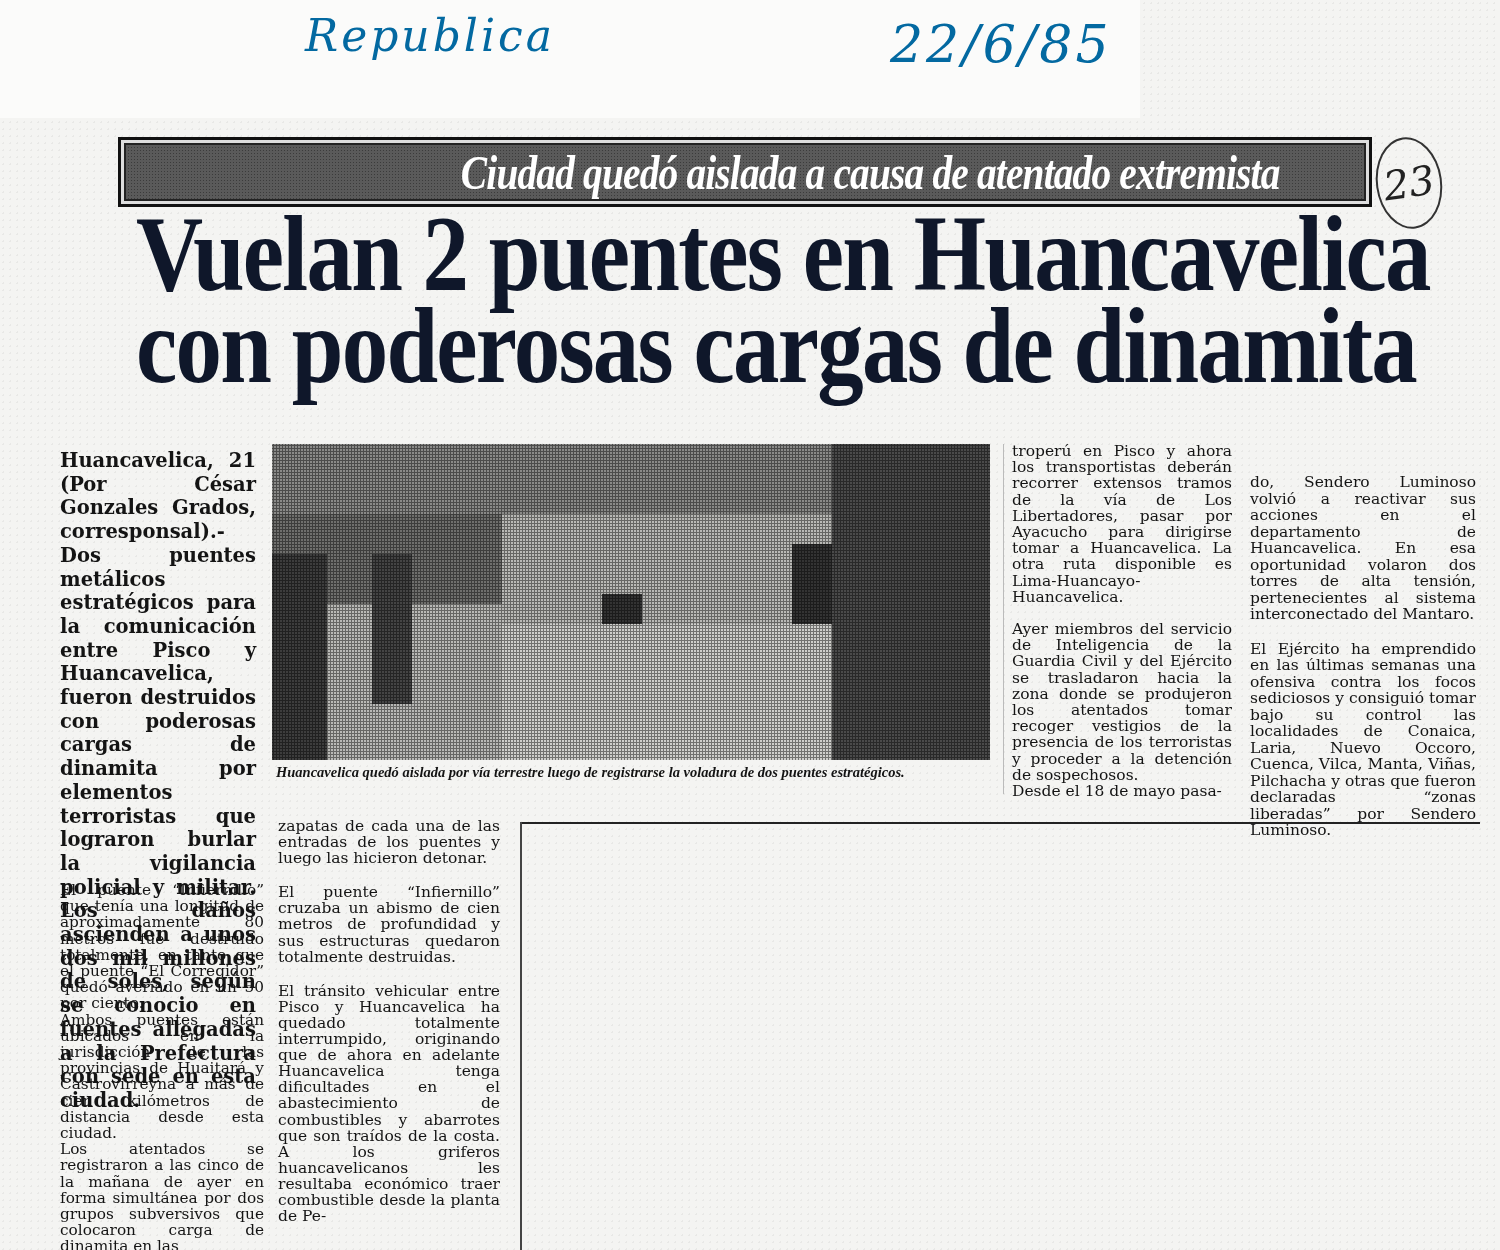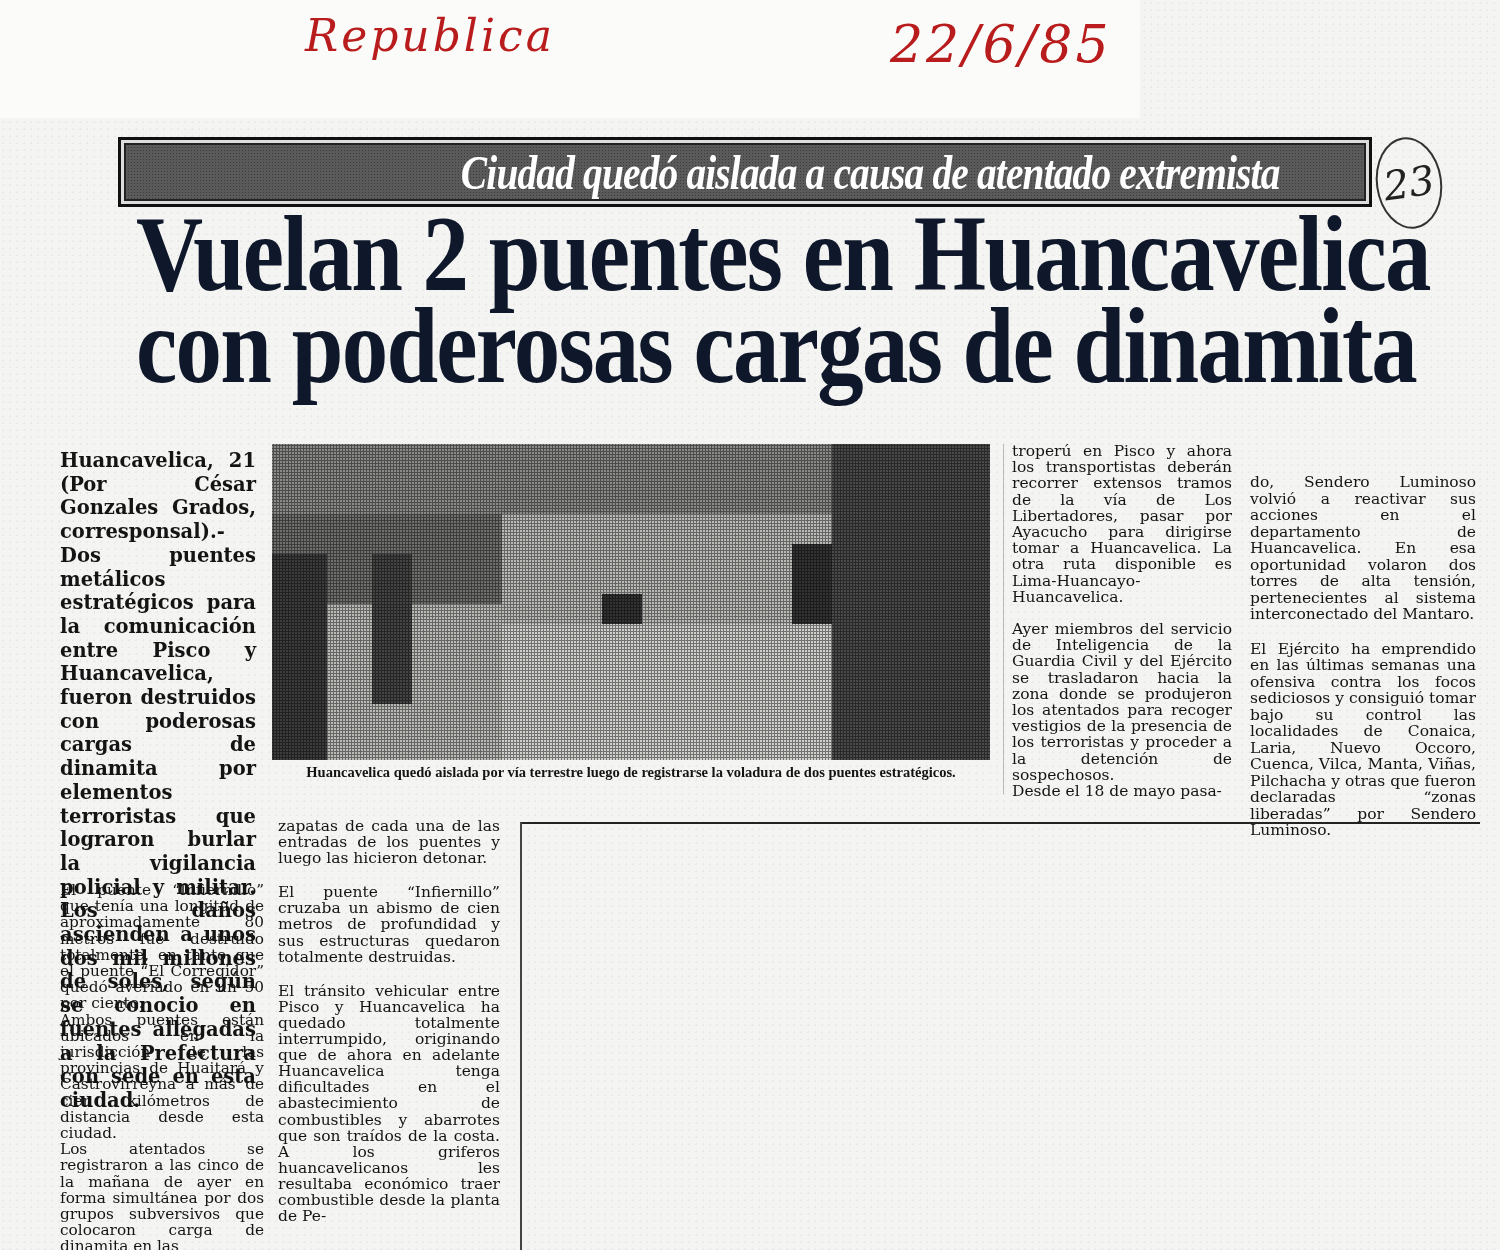--- a/index.html
+++ b/index.html
@@ -13,21 +13,21 @@
     position: absolute; left: 0; top: 0; width: 1140px; height: 118px;
     background: #fbfbfa;
   }
   .speckle {
     position: absolute; inset: 0;
     background-image: radial-gradient(rgba(0,0,0,0.05) 1px, transparent 1px);
     background-size: 7px 7px; pointer-events: none;
   }
   .hand {
     position: absolute; font-family: "DejaVu Serif", serif; font-style: italic;
-    font-weight: 300; color: #b91c1c; letter-spacing: 3px;
+    font-weight: 300; color: #0369a1; letter-spacing: 3px;
   }
   .hand-pub { left: 305px; top: 10px; font-size: 44px; }
   .hand-date { left: 890px; top: 14px; font-size: 52px; }
   .hand-page {
     position: absolute; left: 1376px; top: 137px; width: 62px; height: 88px;
     border: 2px solid #333; border-radius: 50%;
     font-family: "DejaVu Serif", serif; font-style: italic; font-size: 40px;
     display: flex; align-items: center; justify-content: center; color: #222;
     transform: rotate(-8deg);
   }
@@ -76,22 +76,22 @@
     background: #b9b9b6; overflow: hidden;
   }
   .photo .grain {
     position: absolute; inset: 0;
     background-image: radial-gradient(rgba(0,0,0,0.45) 1px, transparent 1.2px);
     background-size: 3px 3px;
   }
   .photo .shape { position: absolute; background: #555; }
   .caption {
     position: absolute; left: 276px; top: 764px; width: 710px;
-    font-family: "Liberation Serif", serif; font-weight: bold;
-    font-size: 14.5px; line-height: 16px; text-align: center;
+    font-family: "Liberation Serif", serif; font-style: italic; font-weight: bold;
+    font-size: 14.5px; line-height: 16px; 
   }
   .rule-h { position: absolute; left: 520px; top: 822px; width: 960px; height: 2px; background: #222; }
   .rule-v { position: absolute; left: 520px; top: 822px; width: 2px; height: 428px; background: #444; }
   .rule-v2 { position: absolute; left: 1003px; top: 444px; width: 1px; height: 350px; background: #bbb; }
 </style>
 </head>
 <body>
 
 <div class="speckle"></div>
 <div class="paper-top"></div>
@@ -138,21 +138,21 @@
 <div class="rule-v2"></div>
 
 <div class="col col-2">
   <p>zapatas de cada una de las entradas de los puentes y luego las hicieron detonar.</p>
   <p>El puente “Infiernillo” cruzaba un abismo de cien metros de profundidad y sus estructuras quedaron totalmente destruidas.</p>
   <p>El tránsito vehicular entre Pisco y Huancavelica ha quedado totalmente interrumpido, originando que de ahora en adelante Huancavelica tenga dificultades en el abastecimiento de combustibles y abarrotes que son traídos de la costa. A los griferos huancavelicanos les resultaba económico traer combustible desde la planta de Pe-</p>
 </div>
 
 <div class="col col-3">
   <p>troperú en Pisco y ahora los transportistas deberán recorrer extensos tramos de la vía de Los Libertadores, pasar por Ayacucho para dirigirse tomar a Huancavelica. La otra ruta disponible es Lima-Huancayo-Huancavelica.</p>
-  <p>Ayer miembros del servicio de Inteligencia de la Guardia Civil y del Ejército se trasladaron hacia la zona donde se produjeron los atentados para recoger vestigios de la presencia de los terroristas y proceder a la detención de sospechosos.</p>
+  <p>Ayer miembros del servicio de Inteligencia de la Guardia Civil y del Ejército se trasladaron hacia la zona donde se produjeron los atentados tomar recoger vestigios de la presencia de los terroristas y proceder a la detención de sospechosos.</p>
   <p class="tight">Desde el 18 de mayo pasa-</p>
 </div>
 
 <div class="col col-4">
   <p>do, Sendero Luminoso volvió a reactivar sus acciones en el departamento de Huancavelica. En esa oportunidad volaron dos torres de alta tensión, pertenecientes al sistema interconectado del Mantaro.</p>
   <p>El Ejército ha emprendido en las últimas semanas una ofensiva contra los focos sediciosos y consiguió tomar bajo su control las localidades de Conaica, Laria, Nuevo Occoro, Cuenca, Vilca, Manta, Viñas, Pilchacha y otras que fueron declaradas “zonas liberadas” por Sendero Luminoso.</p>
 </div>
 
 <div class="rule-h"></div>
 <div class="rule-v"></div>

